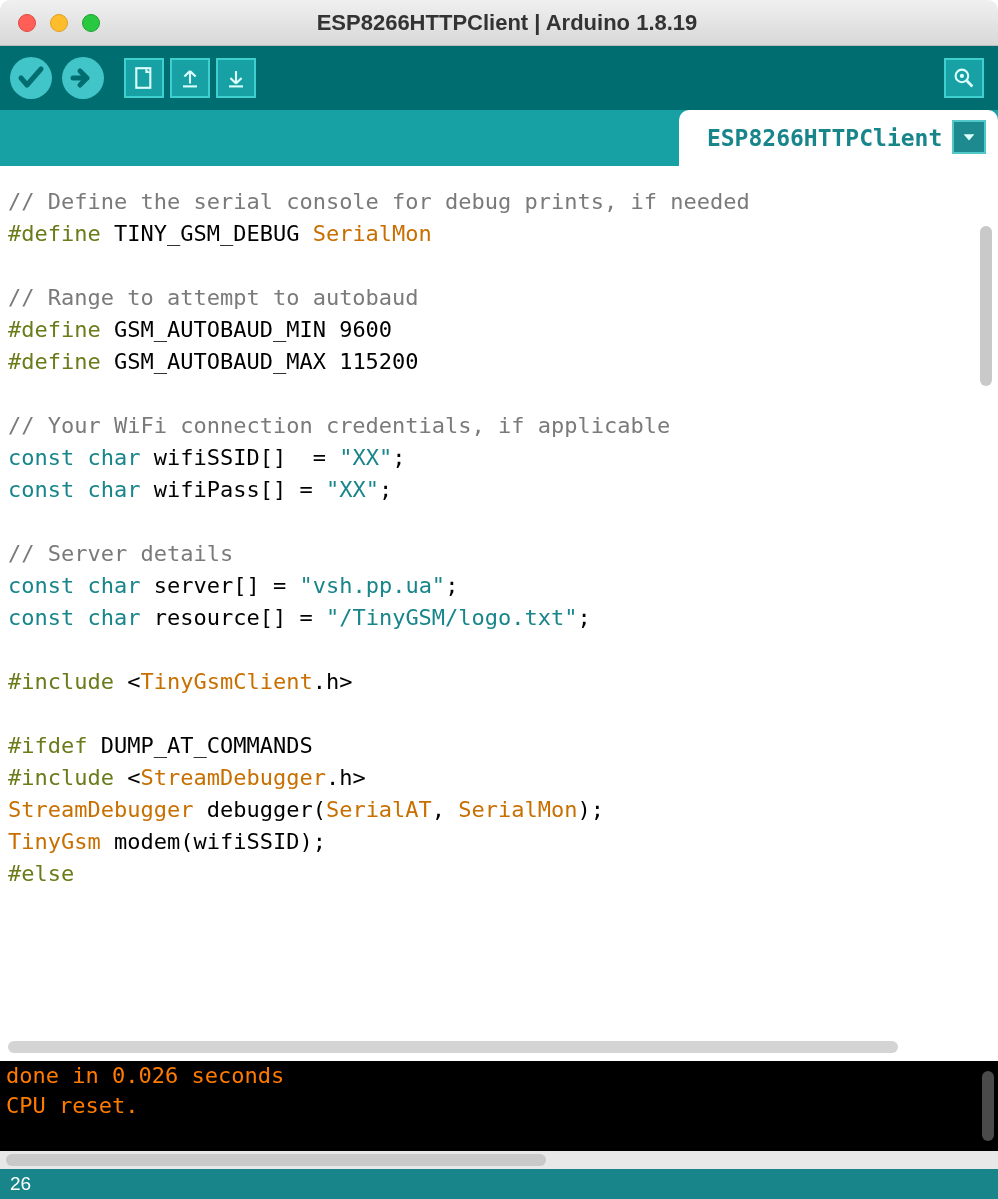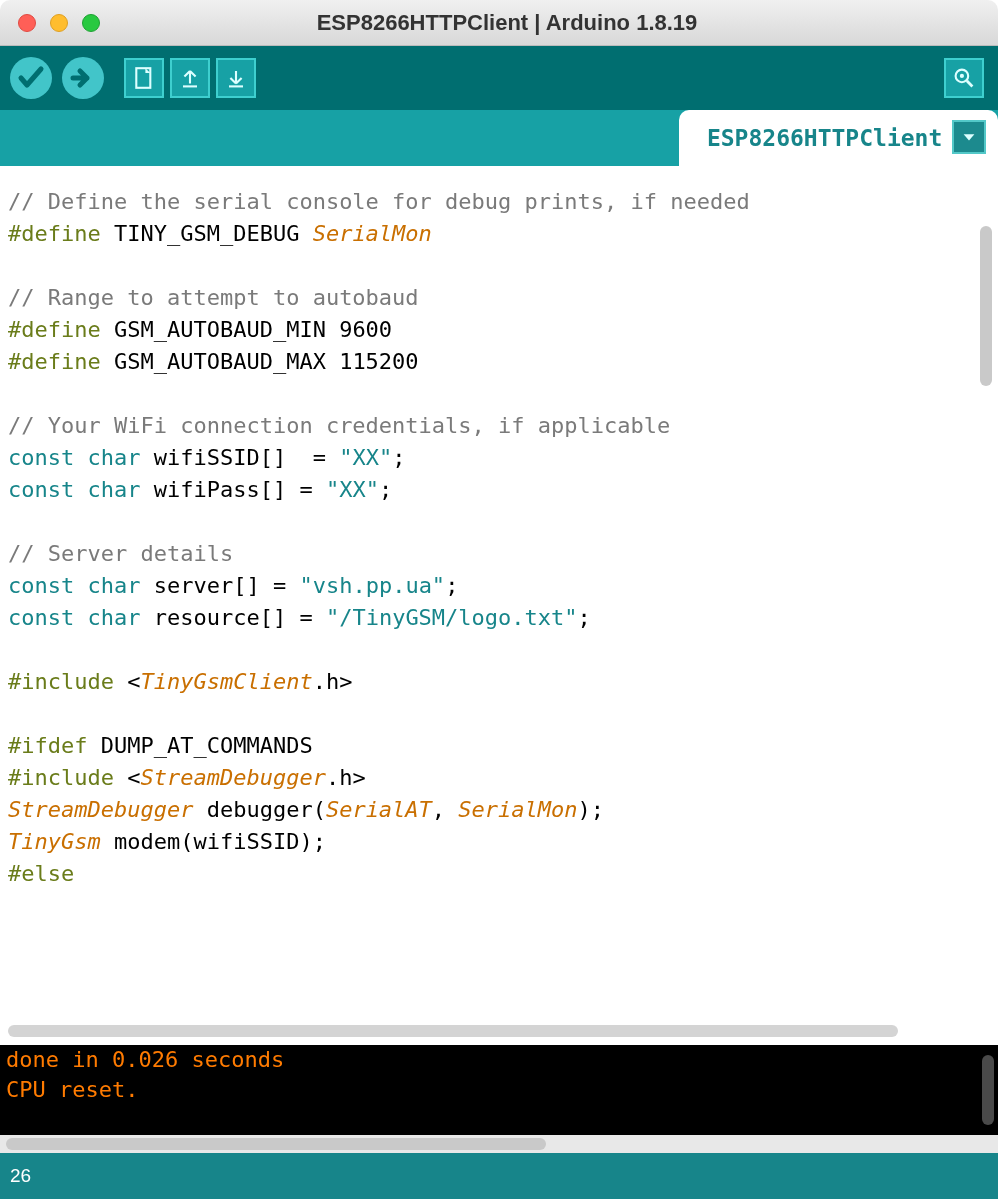--- a/index.html
+++ b/index.html
@@ -122,21 +122,21 @@
     font-family: Menlo, Consolas, monospace;
     font-size: 22px;
     line-height: 32px;
     white-space: pre;
     overflow: hidden;
     color: #000;
   }
   .comment { color: #7a7a7a; }
   .preproc { color: #6a7c1a; }
   .keyword { color: #17858a; }
-  .type    { color: #c96f00; font-style: italic; }
+  .type    { color: #c96f00; }
   .string  { color: #17858a; }
   .scroll-v {
     position: absolute;
     right: 6px;
     top: 60px;
     width: 12px;
     height: 160px;
     background: #c9c9c9;
     border-radius: 6px;
   }
@@ -191,21 +191,21 @@
   }
   .hscroll2-thumb {
     position: absolute;
     left: 6px; top: 3px;
     width: 540px; height: 12px;
     background: #c9c9c9;
     border-radius: 6px;
   }
   
   .footer {
-    height: 46px;
+    height: 30px;
     background: #17858a;
     color: #fff;
     font-size: 19px;
     display: flex;
     align-items: center;
     padding: 0 10px;
   }
   .footer .spacer { flex: 1; }
 </style>
 </head>

